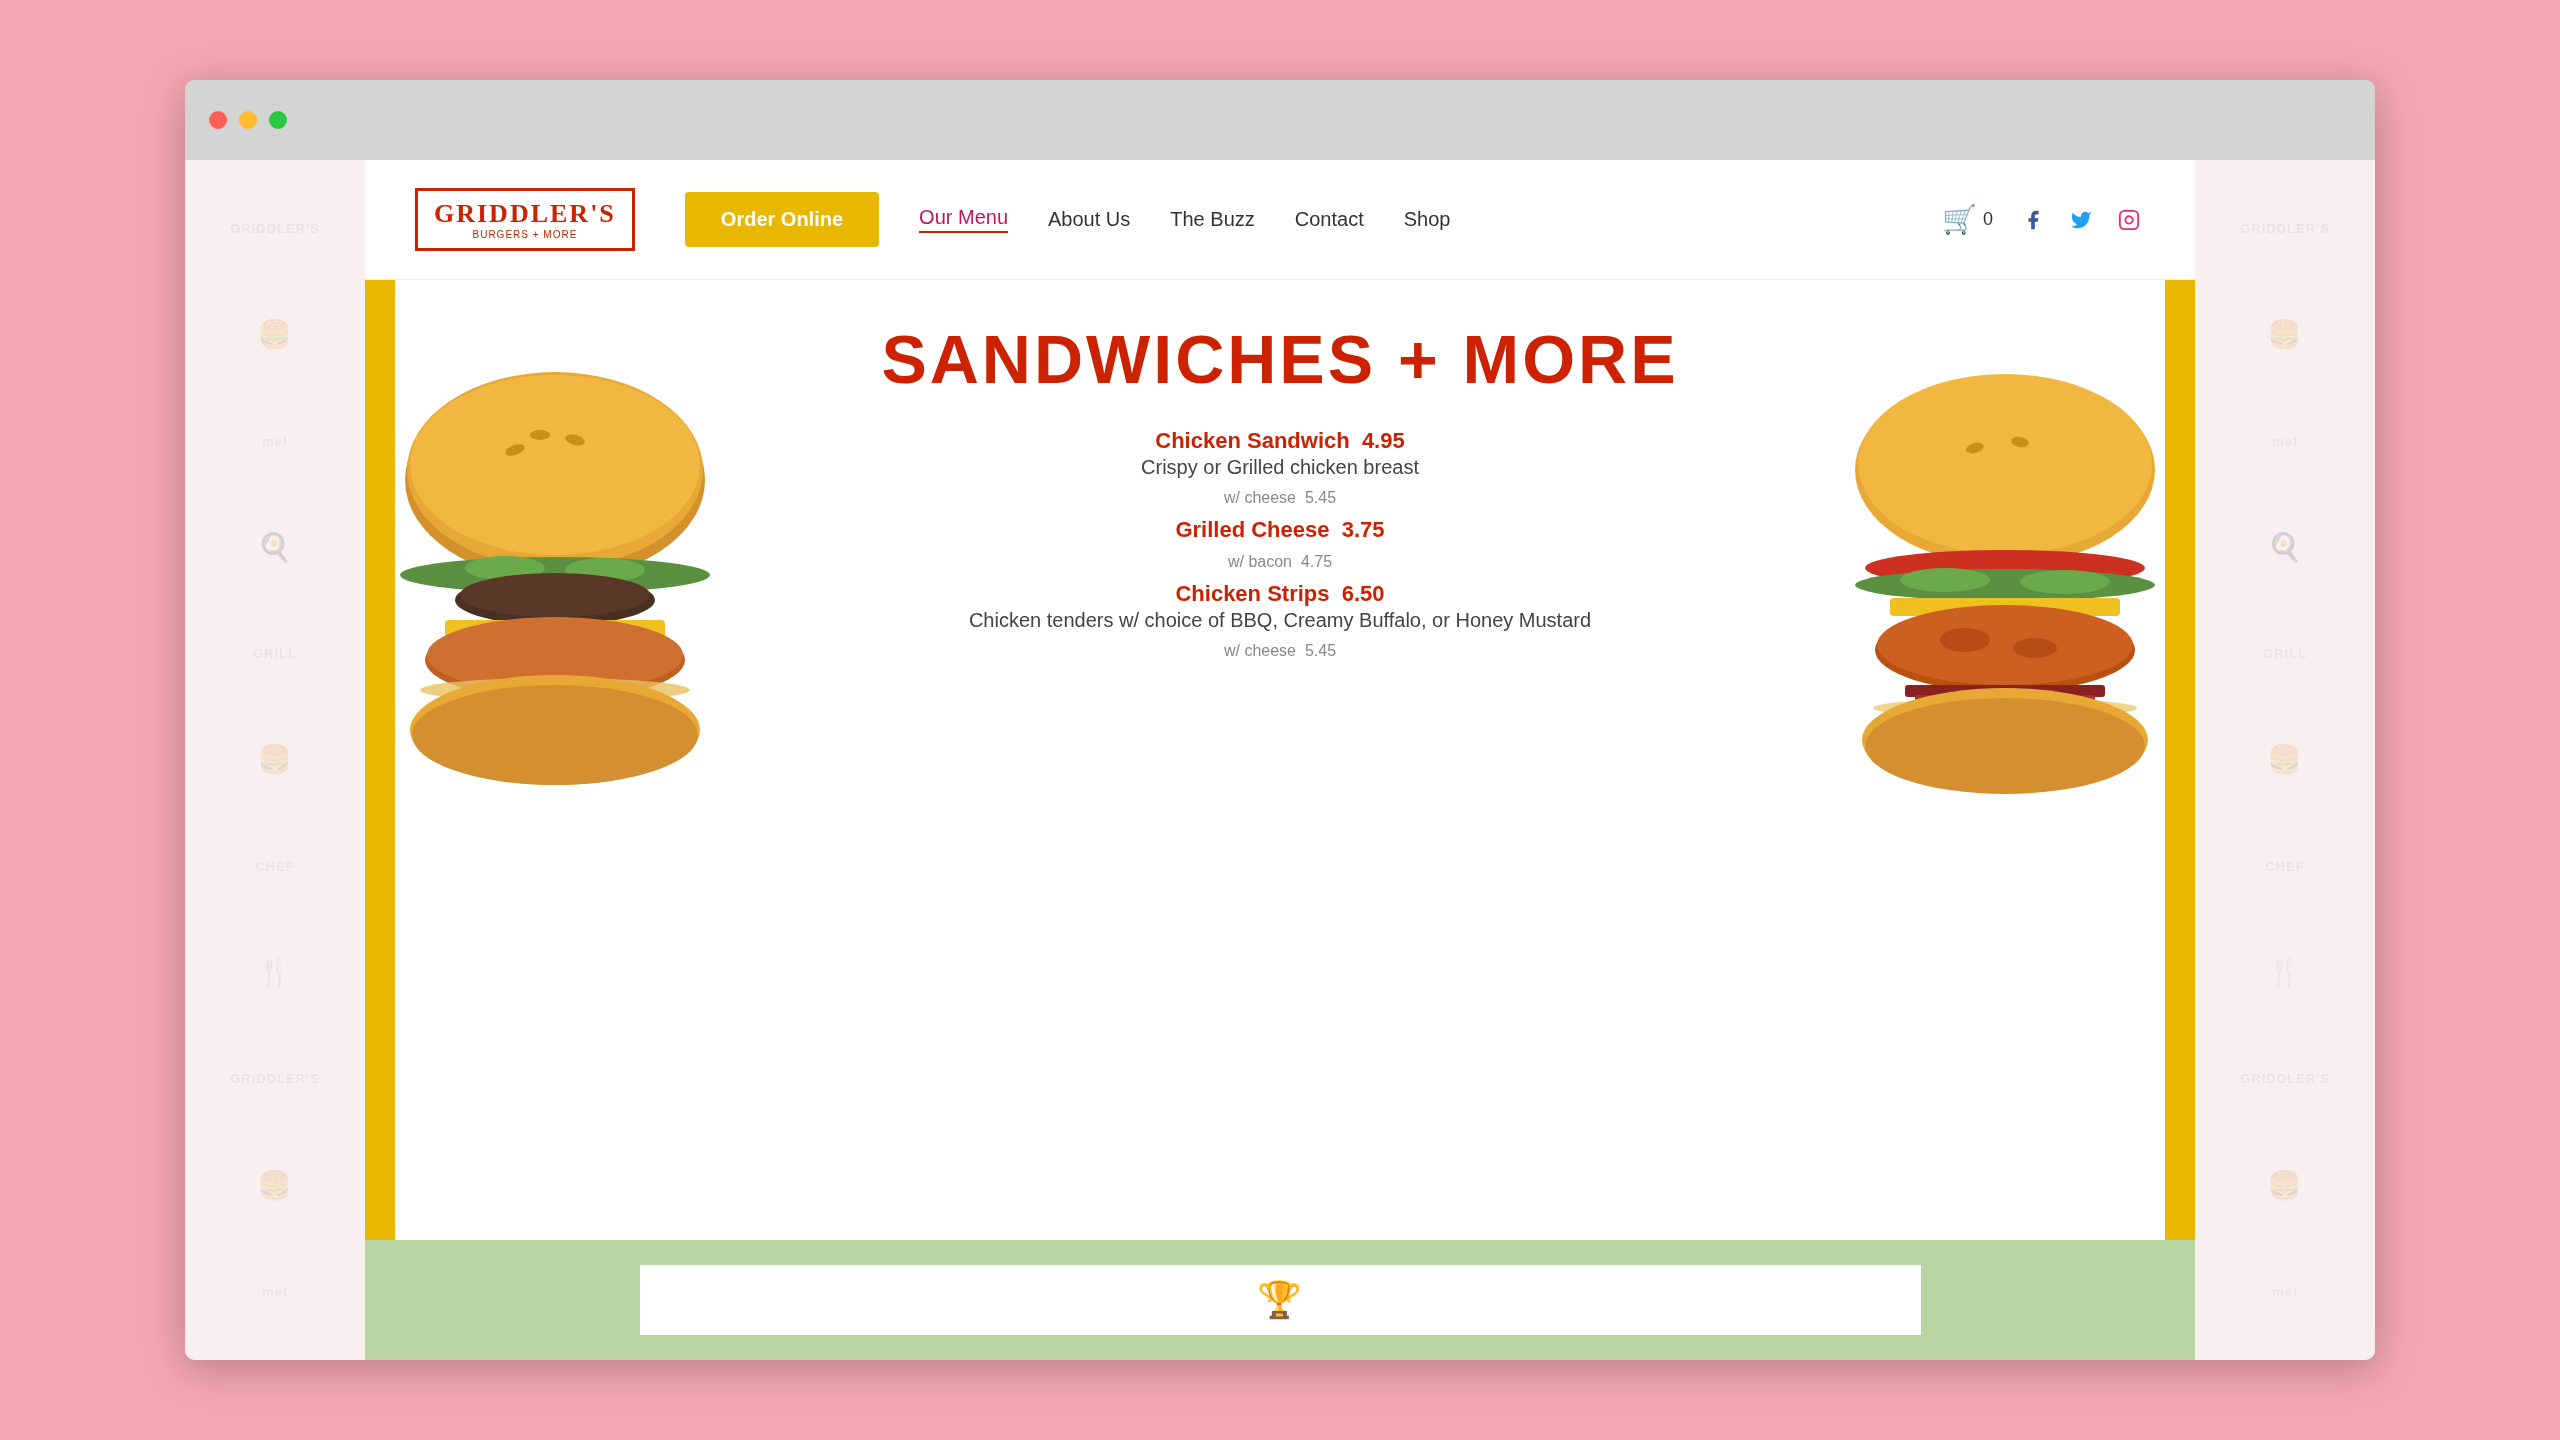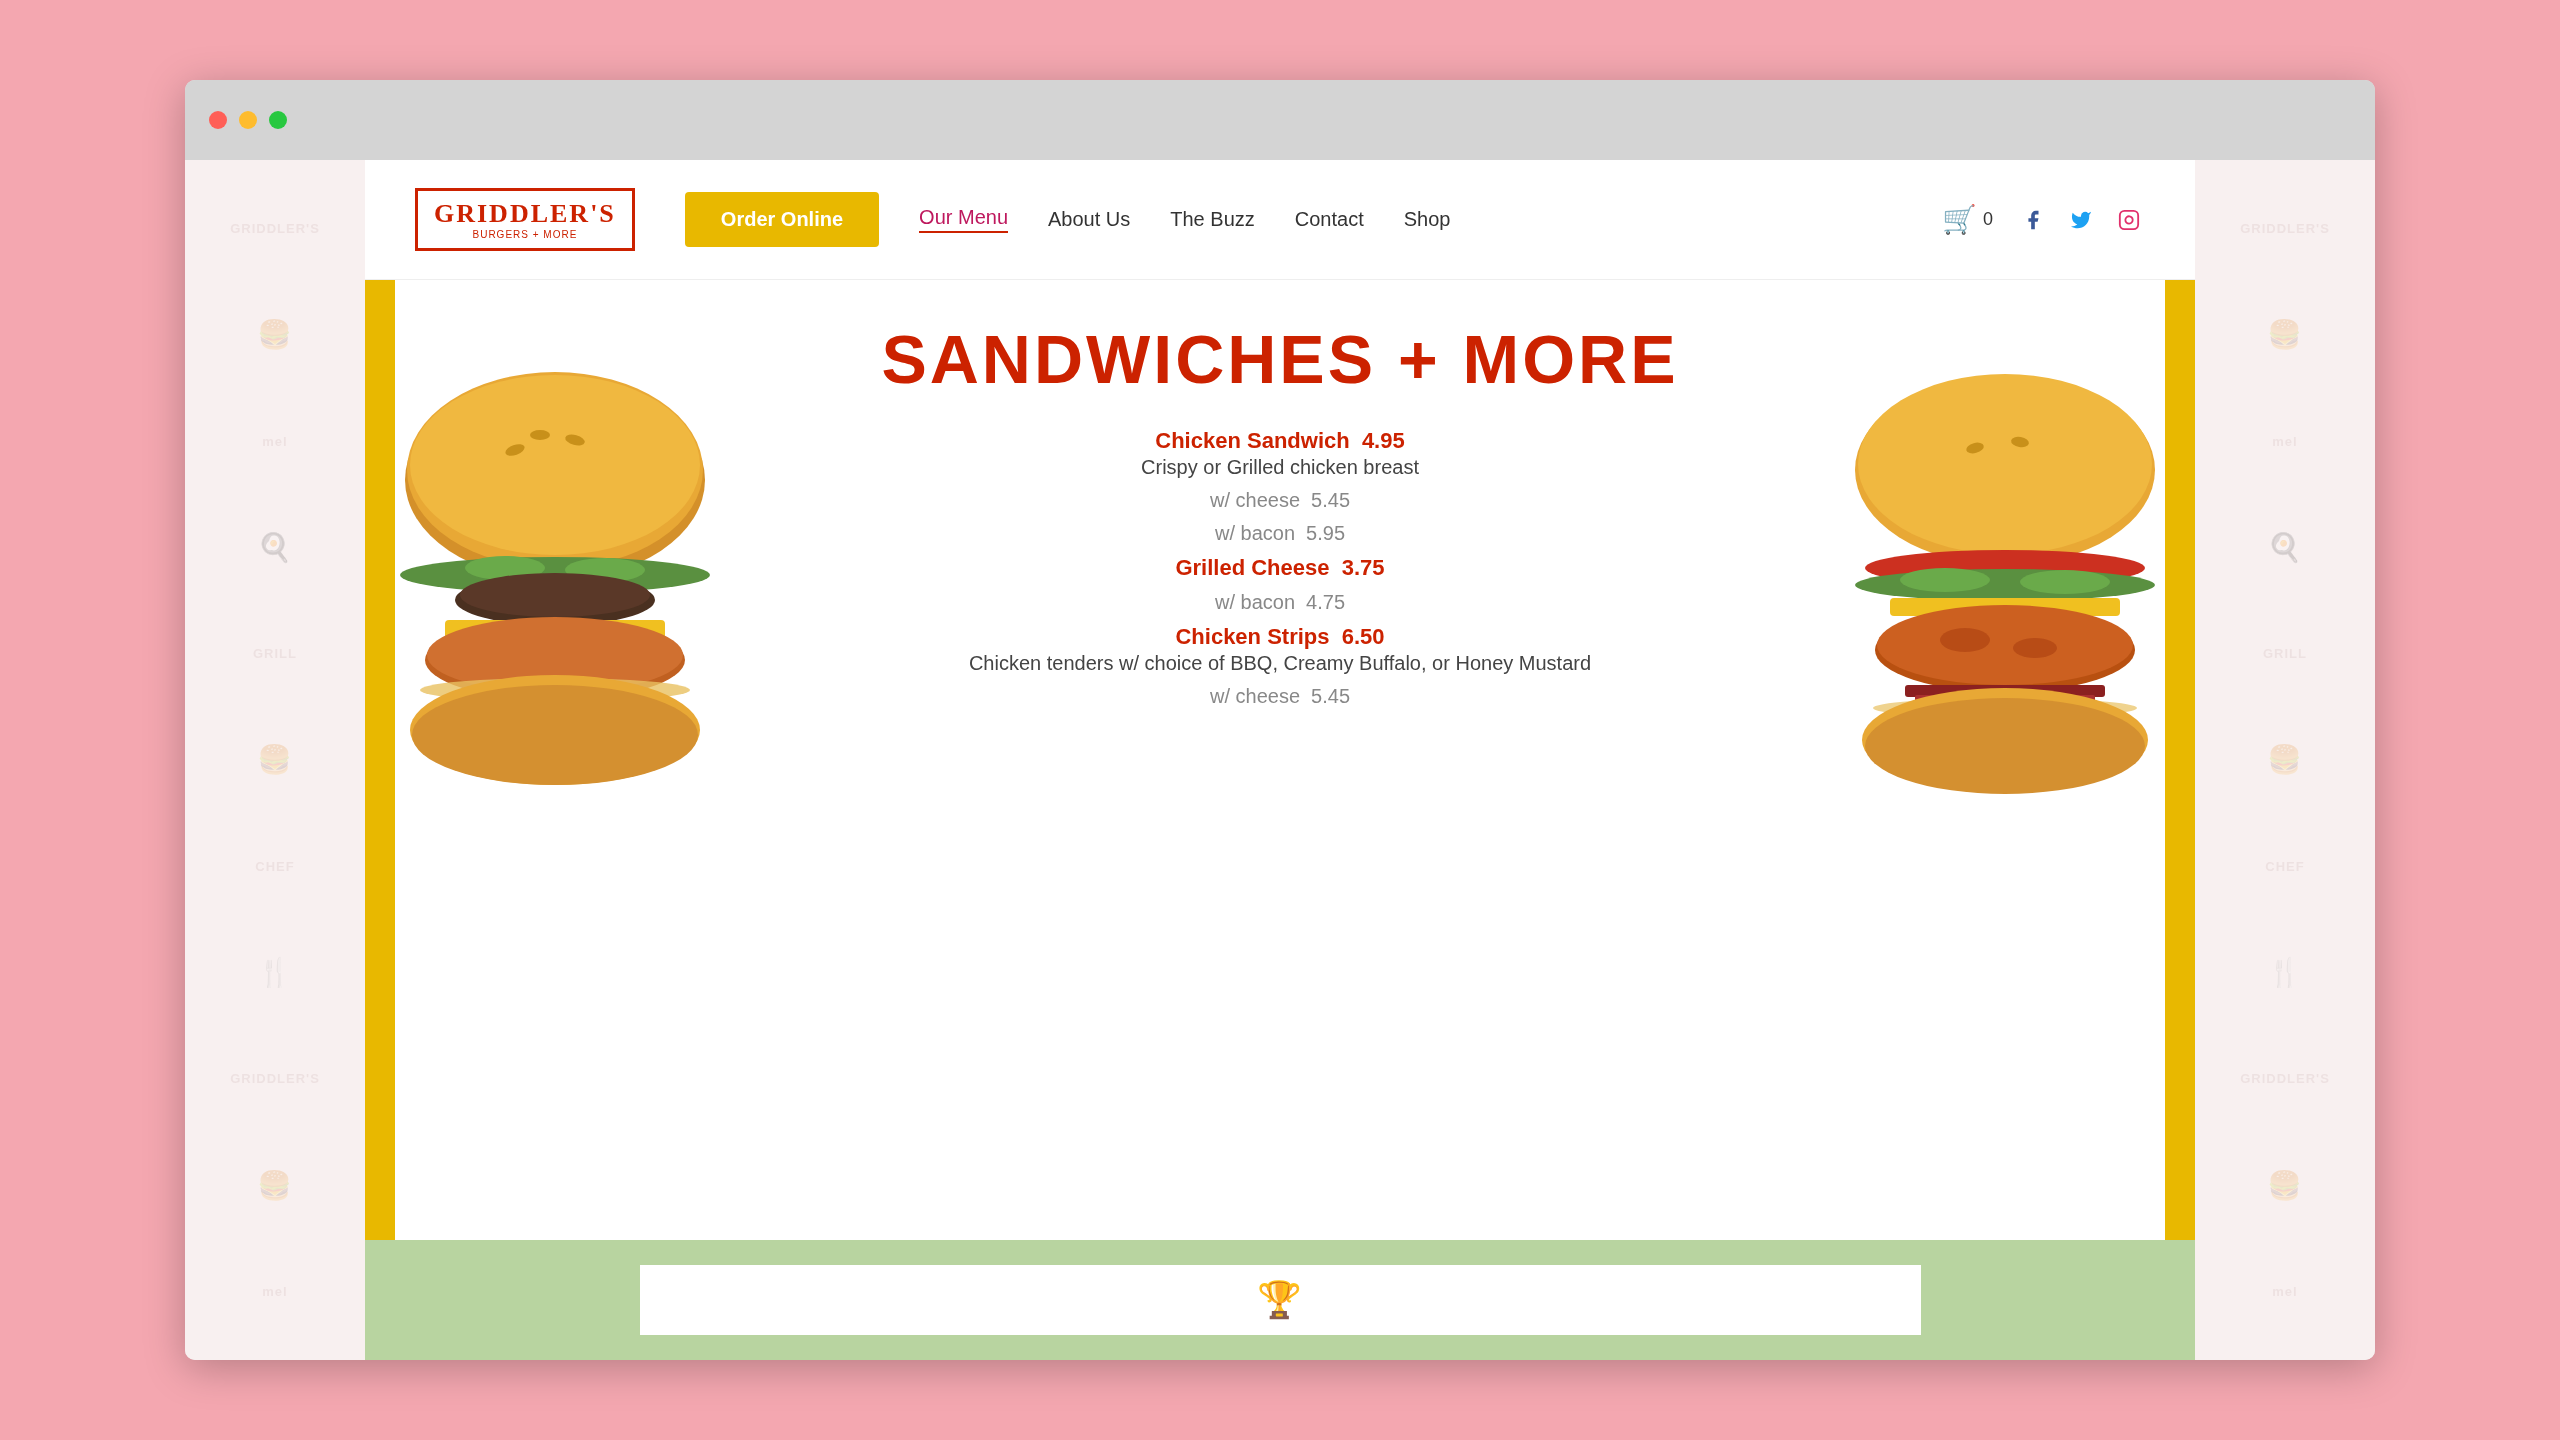--- a/index.html
+++ b/index.html
@@ -263,21 +263,21 @@
       font-weight: bold;
     }
 
     .menu-item-desc {
       font-size: 20px;
       color: #444;
       margin-top: 2px;
     }
 
     .menu-item-option {
-      font-size: 20px;
+      font-size: 16px;
       color: #888;
       margin: 6px 0;
     }
 
     
     .burger-left {
       position: absolute;
       left: -10px;
       top: 60px;
       width: 340px;
@@ -464,23 +464,20 @@
                 </div>
                 <div class="menu-item-desc">
                   Crispy or Grilled chicken breast
                 </div>
               </div>
 
               <div class="menu-item-row">
                 <div class="menu-item-option">w/ cheese&nbsp;&nbsp;5.45</div>
               </div>
 
-              <div class="menu-item-row">
-                <div class="menu-item-option">w/ bacon&nbsp;&nbsp;5.95</div>
-              </div>
 
 
               <div class="menu-item-row">
                 <div class="menu-item-title">
                   Grilled Cheese&nbsp;&nbsp;3.75
                 </div>
               </div>
 
               <div class="menu-item-row">
                 <div class="menu-item-option">w/ bacon&nbsp;&nbsp;4.75</div>

